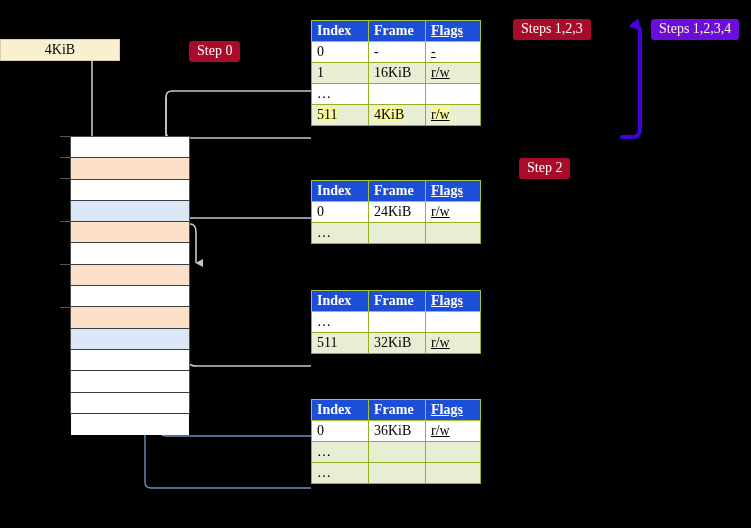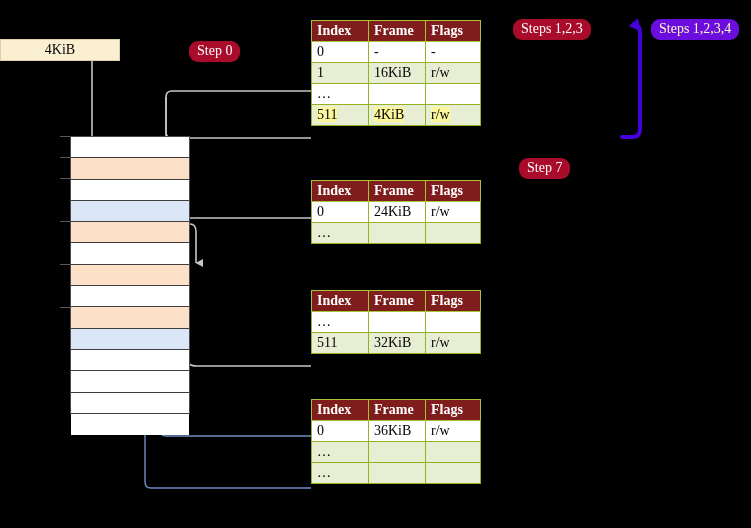--- a/index.html
+++ b/index.html
@@ -47,21 +47,21 @@
     font-size: 14px;
     color: #000;
   }
 
   
   .badge {
     position: absolute;
     color: #ffffff;
     font-size: 14px;
     padding: 2px 8px 3px 8px;
-    border-radius: 9px;
+    border-radius: 3px;
     white-space: nowrap;
     line-height: 16px;
   }
   .badge-red { background: #a80c2a; }
   .badge-blue { background: #6a0ddd; color:#fef9c3; }
 
   #badge-step0 { left: 189px; top: 41px; }
   #badge-step4 { left: 519px; top: 158px; }
   #badge-steps123 { left: 513px; top: 19px; background:#a80c2a; }
   #badge-steps1234 { left: 651px; top: 19px; background:#6a0ddd; }
@@ -110,29 +110,29 @@
     padding: 2px 5px;
     text-align: left;
     height: 20px;
     box-sizing: border-box;
     font-weight: normal;
     color: #000000;
     overflow: hidden;
     white-space: nowrap;
   }
   .ptable th {
-    background: #7f1d1d;
+    background: #1d4ed8;
     color: #ffffff;
     font-weight: bold;
     border: 1px solid #a5c534;
     margin-left: 9px;
   }
   .ptable .col-index { width: 57px; }
   .ptable .col-frame { width: 57px; }
-  .ptable .col-flags { width: 55px; }
+  .ptable .col-flags { width: 55px; text-decoration: underline; }
   .ptable tr.alt td { background: #e8eed3; }
   .ptable tr.plain td { background: #ffffff; }
   .hl { background: #fbf79a; }
 
   #table1 { left: 311px; top: 20px; }
   #table2 { left: 311px; top: 180px; }
   #table3 { left: 311px; top: 290px; }
   #table4 { left: 311px; top: 399px; }
 </style>
 </head>
@@ -223,21 +223,21 @@
       <div class="memrow mem-white"></div>
       <div class="memrow mem-peach"></div>
       <div class="memrow mem-blue"></div>
       <div class="memrow mem-white"></div>
       <div class="memrow mem-white"></div>
       <div class="memrow mem-white"></div>
       <div class="memrow mem-white"></div>
     </div>
 
   <div class="badge badge-red" id="badge-step0">Step 0</div>
-  <div class="badge badge-red" id="badge-step4">Step 7</div>
+  <div class="badge badge-red" id="badge-step4">Step 2</div>
   <div class="badge badge-red" id="badge-steps123">Steps 1,2,3</div>
   <div class="badge badge-blue" id="badge-steps1234">Steps 1,2,3,4</div>
 
   <table class="ptable" id="table1">
       <colgroup>
         <col class="col-index">
         <col class="col-frame">
         <col class="col-flags">
       </colgroup>
       <thead>

